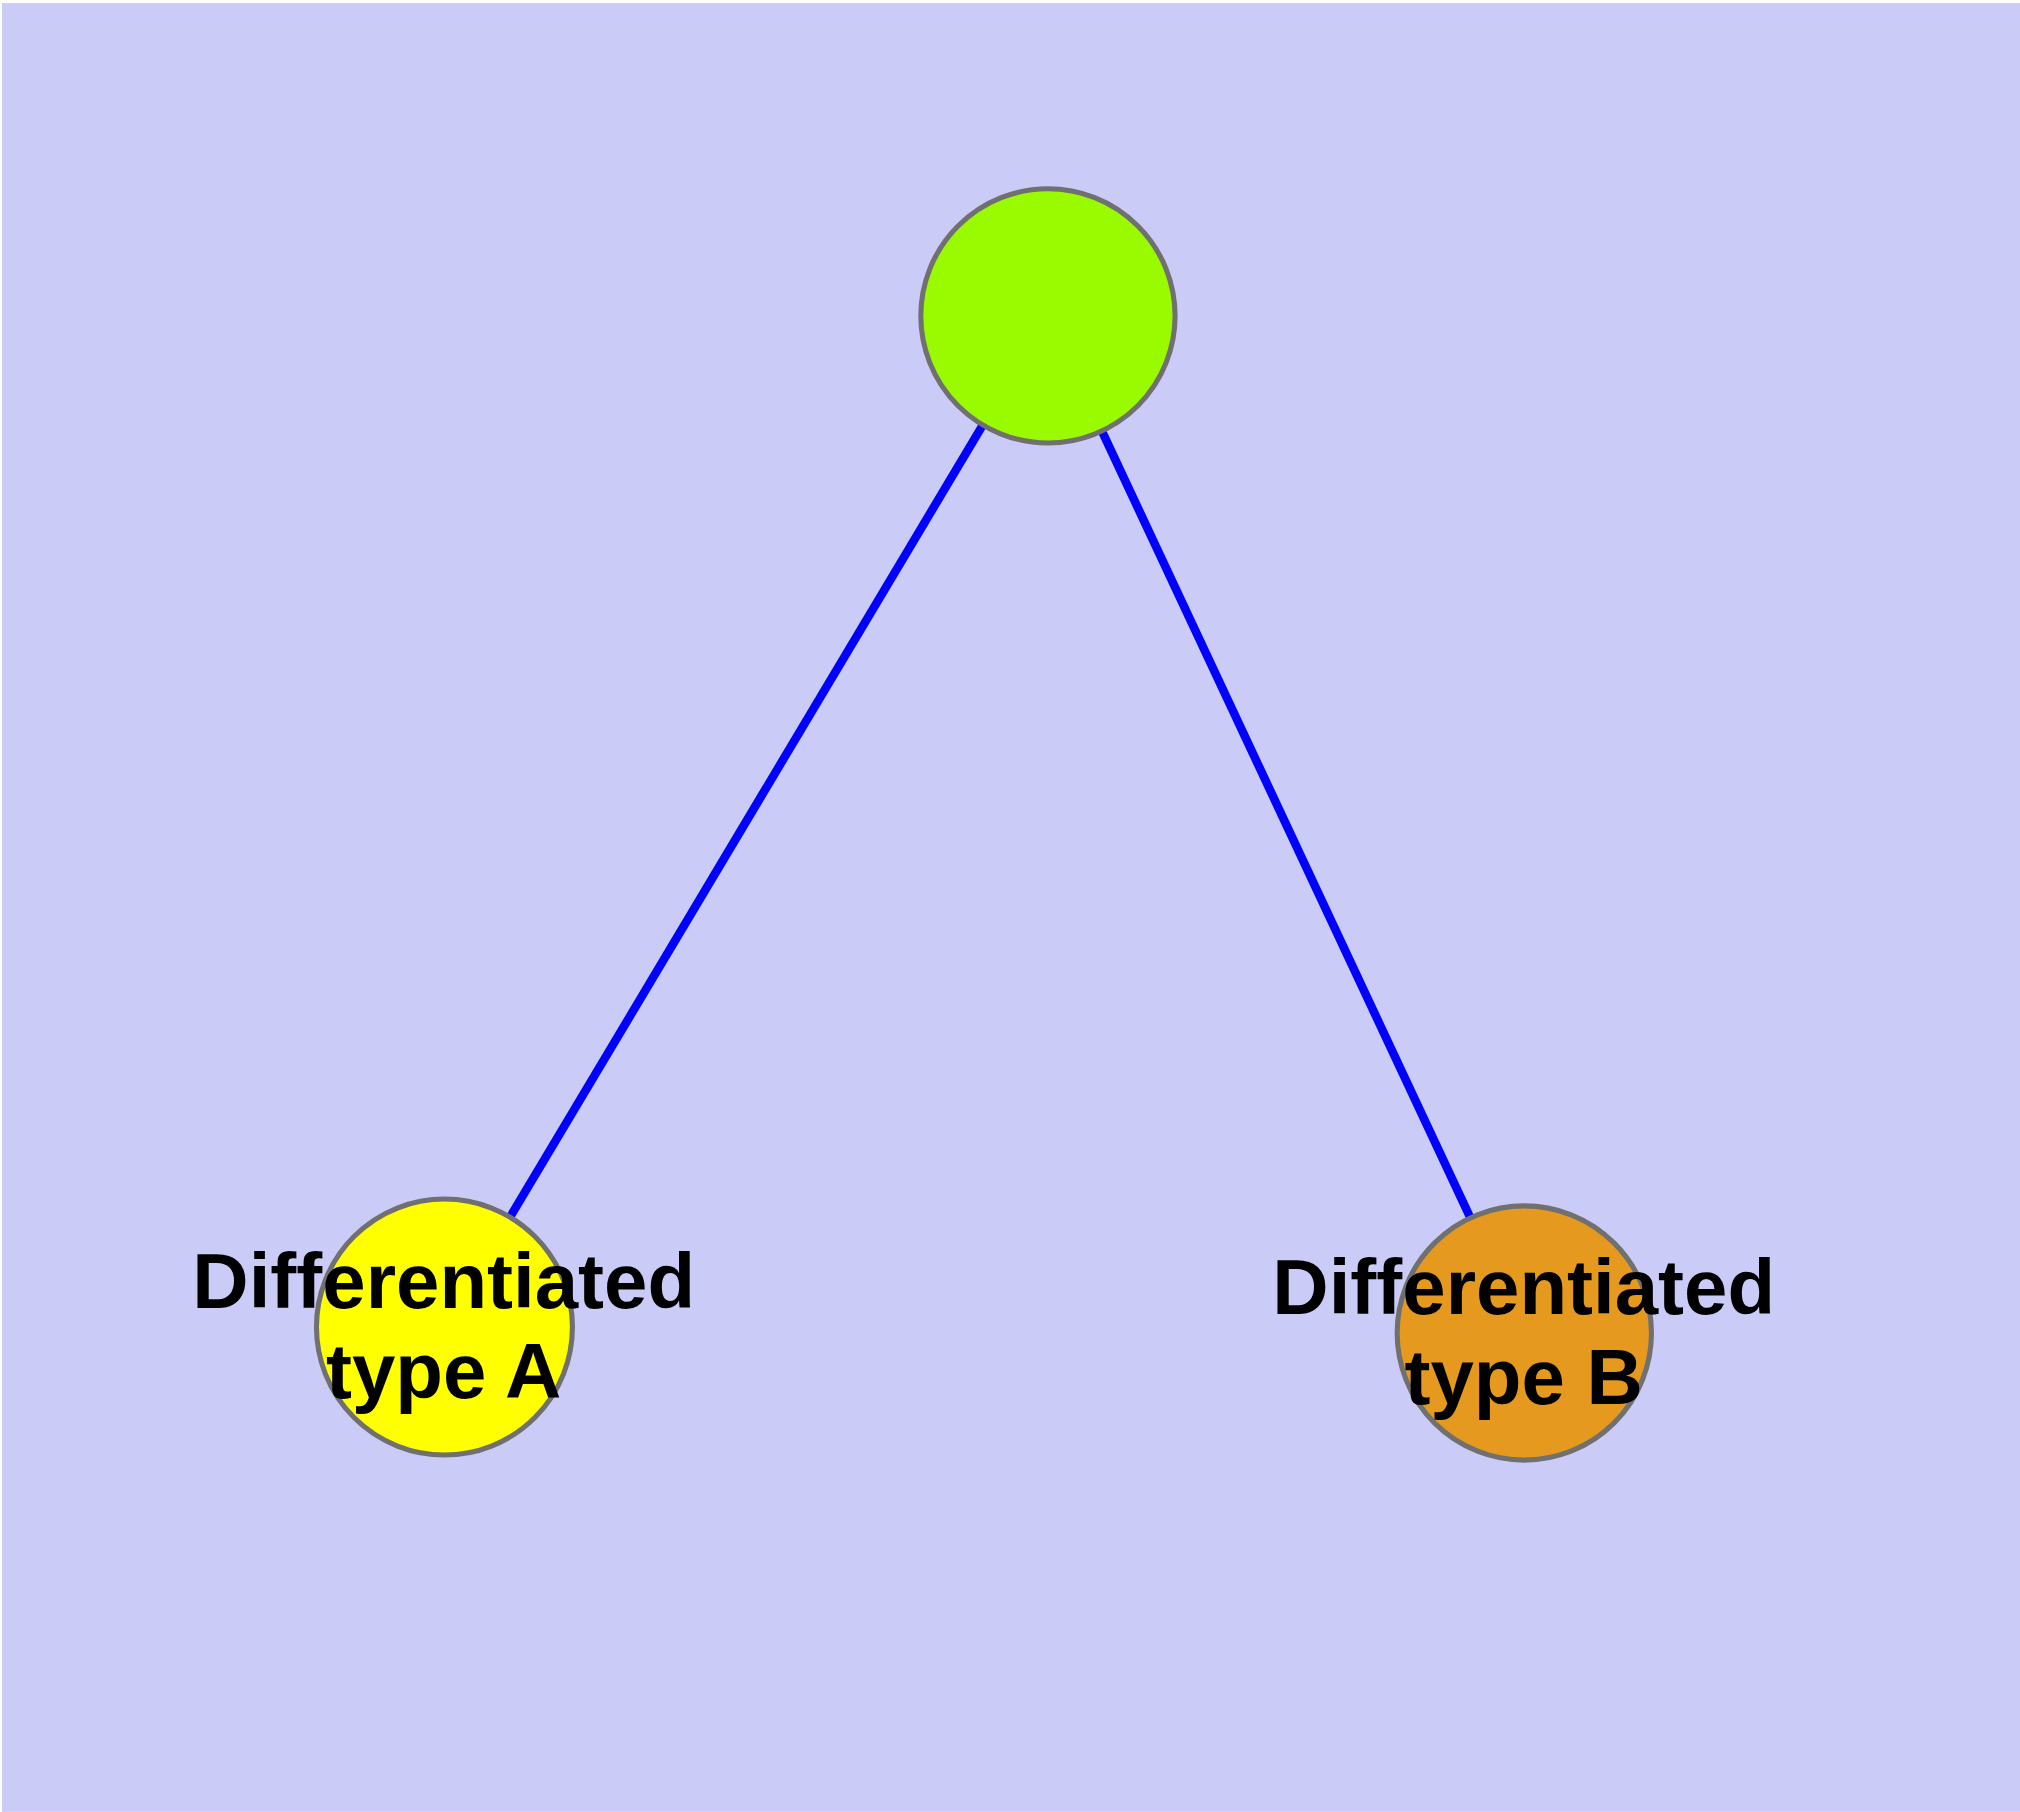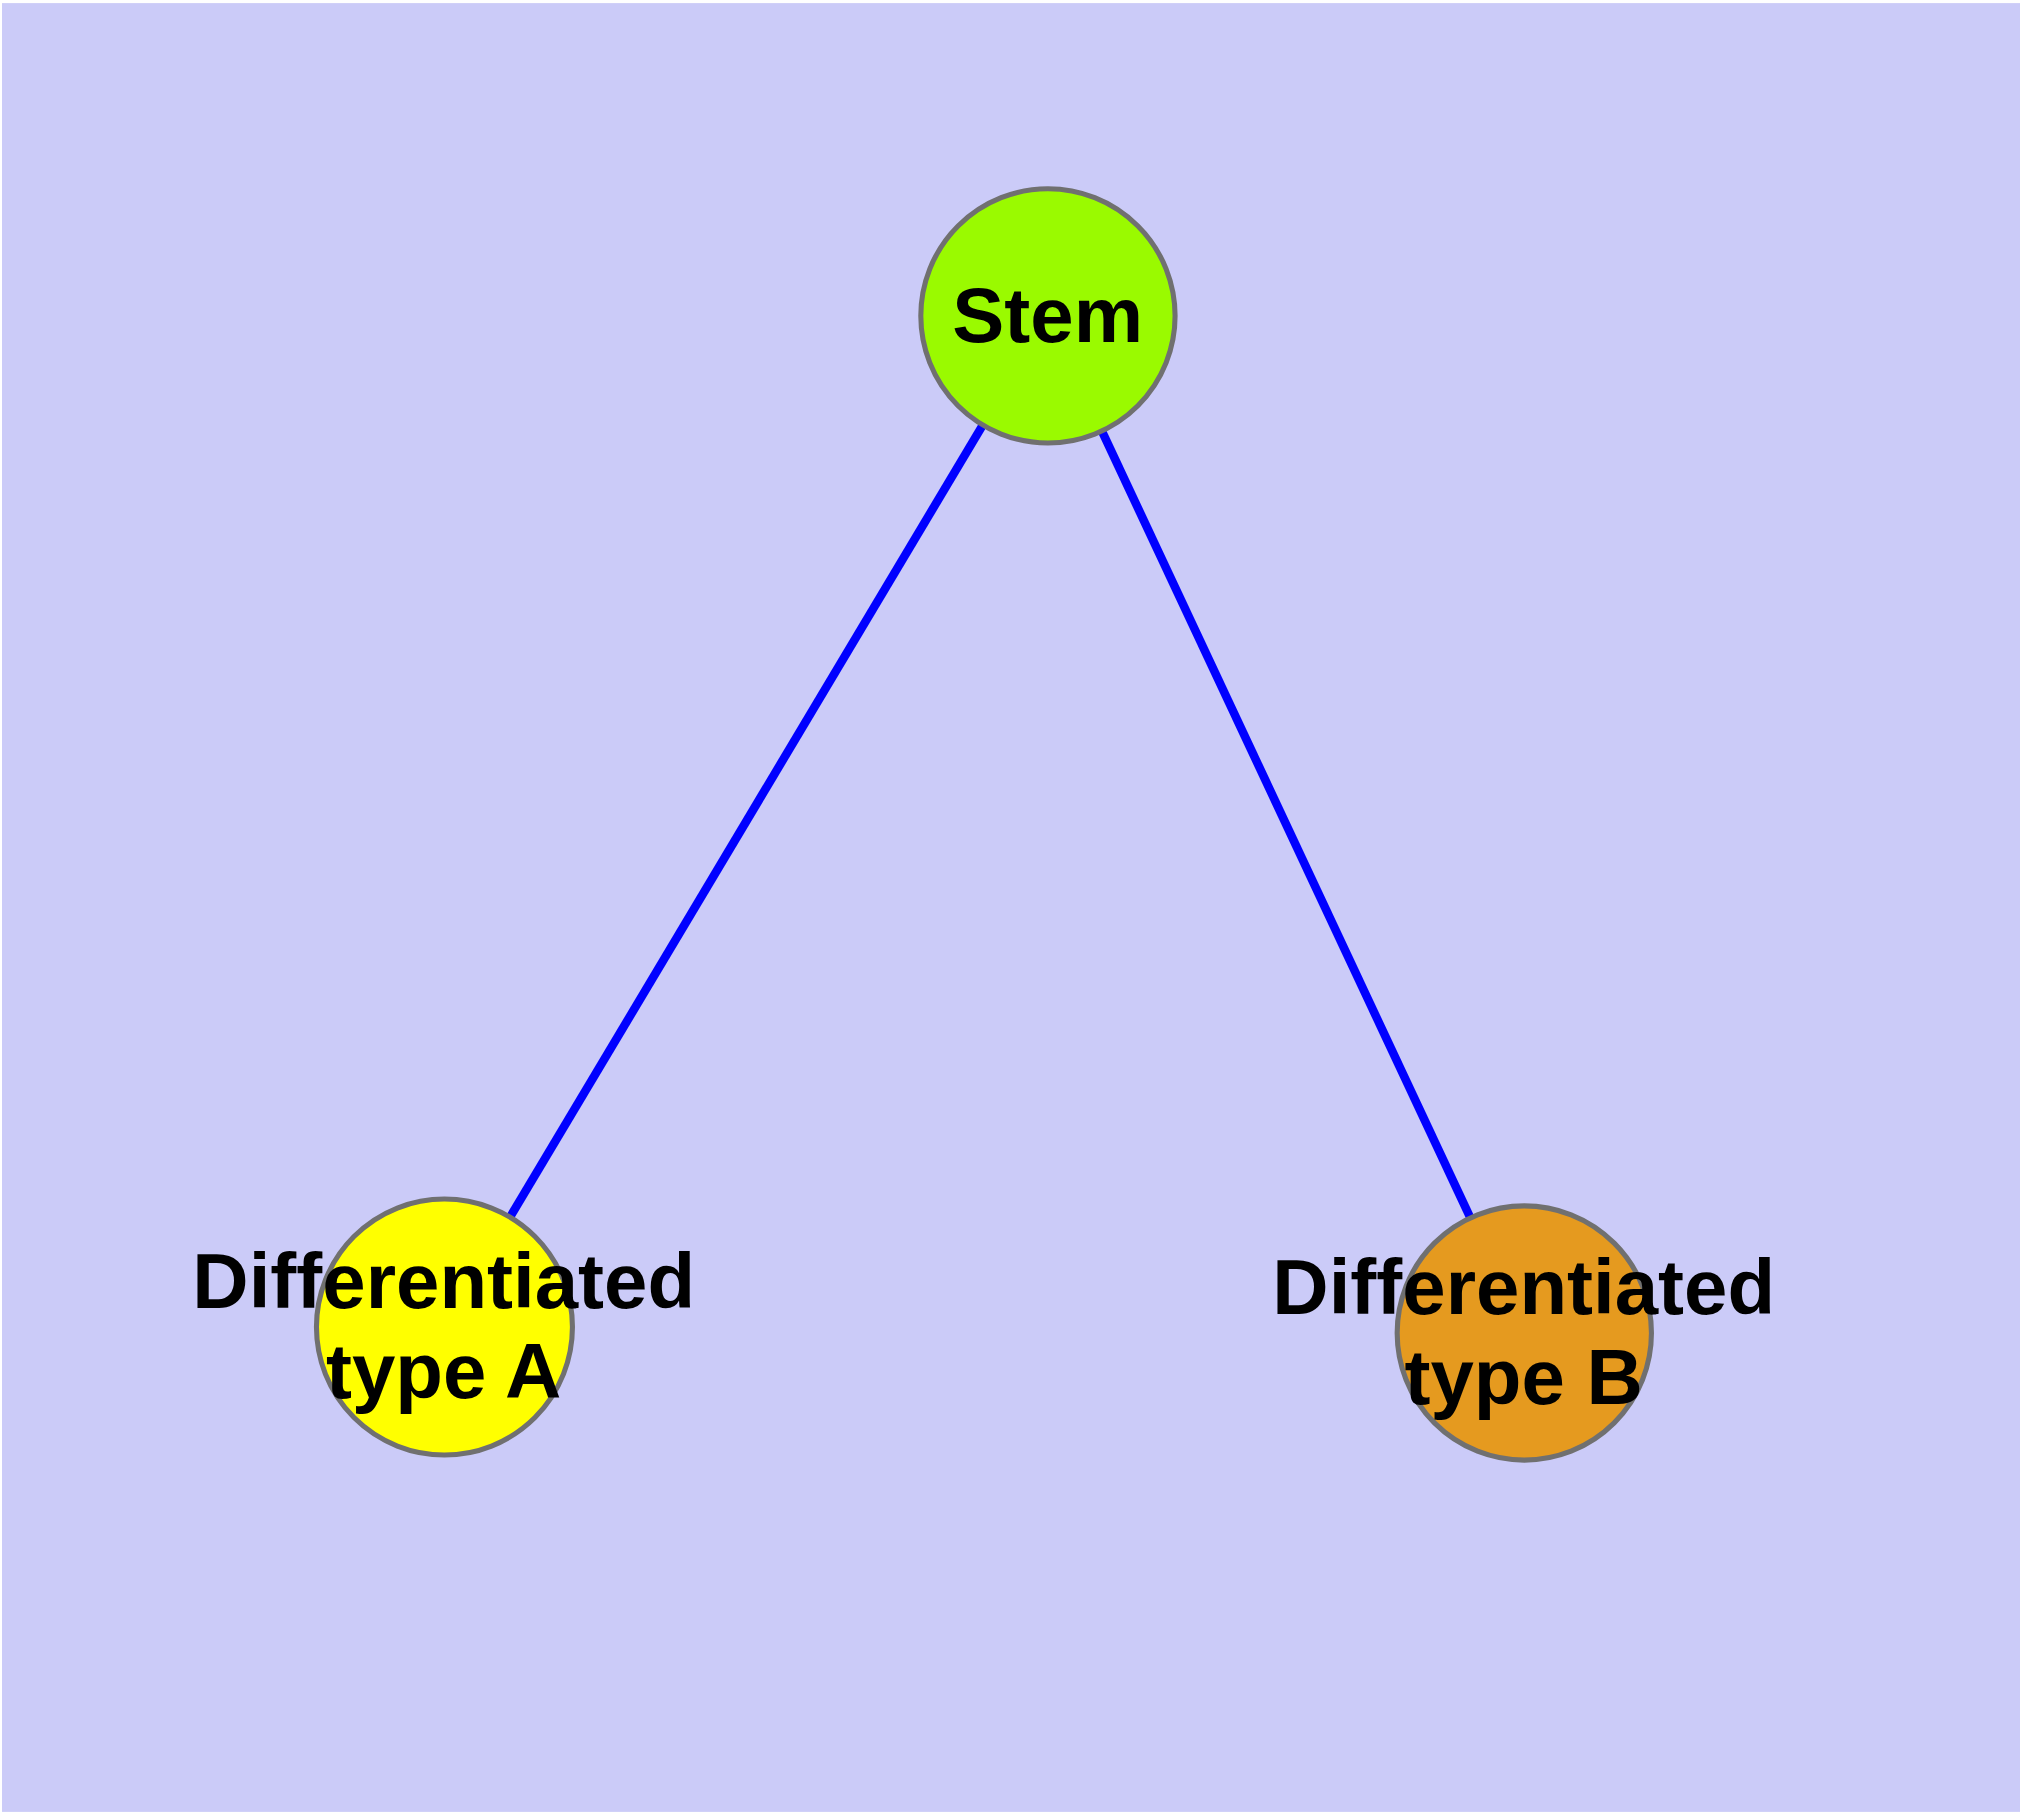--- a/index.html
+++ b/index.html
@@ -46,21 +46,20 @@
 
     <line x1="1234" y1="369" x2="1796" y2="1569" stroke-width="10" stroke="#0000FF"></line>
 
     <circle cx="1234" cy="369" r="150" stroke="#707070" stroke-width="6" fill="#9AFA00"></circle>
 
     <circle cx="522" cy="1562" r="151" stroke="#707070" stroke-width="6" fill="#FFFF00"></circle>
 
     <circle cx="1796" cy="1569" r="150" stroke="#707070" stroke-width="6" fill="#E59A1F"></circle>
   </svg>
 
-  <div class="node-label" style="left:1046px; top:313px;">Stem</div>
 
   <div class="node-label" style="left:442px; top:1324px;">Differentiated
 type A</div>
 
   <div class="node-label" style="left:1522px; top:1330px;">Differentiated
 type B</div>
 </div>
 
 
 </body></html>

